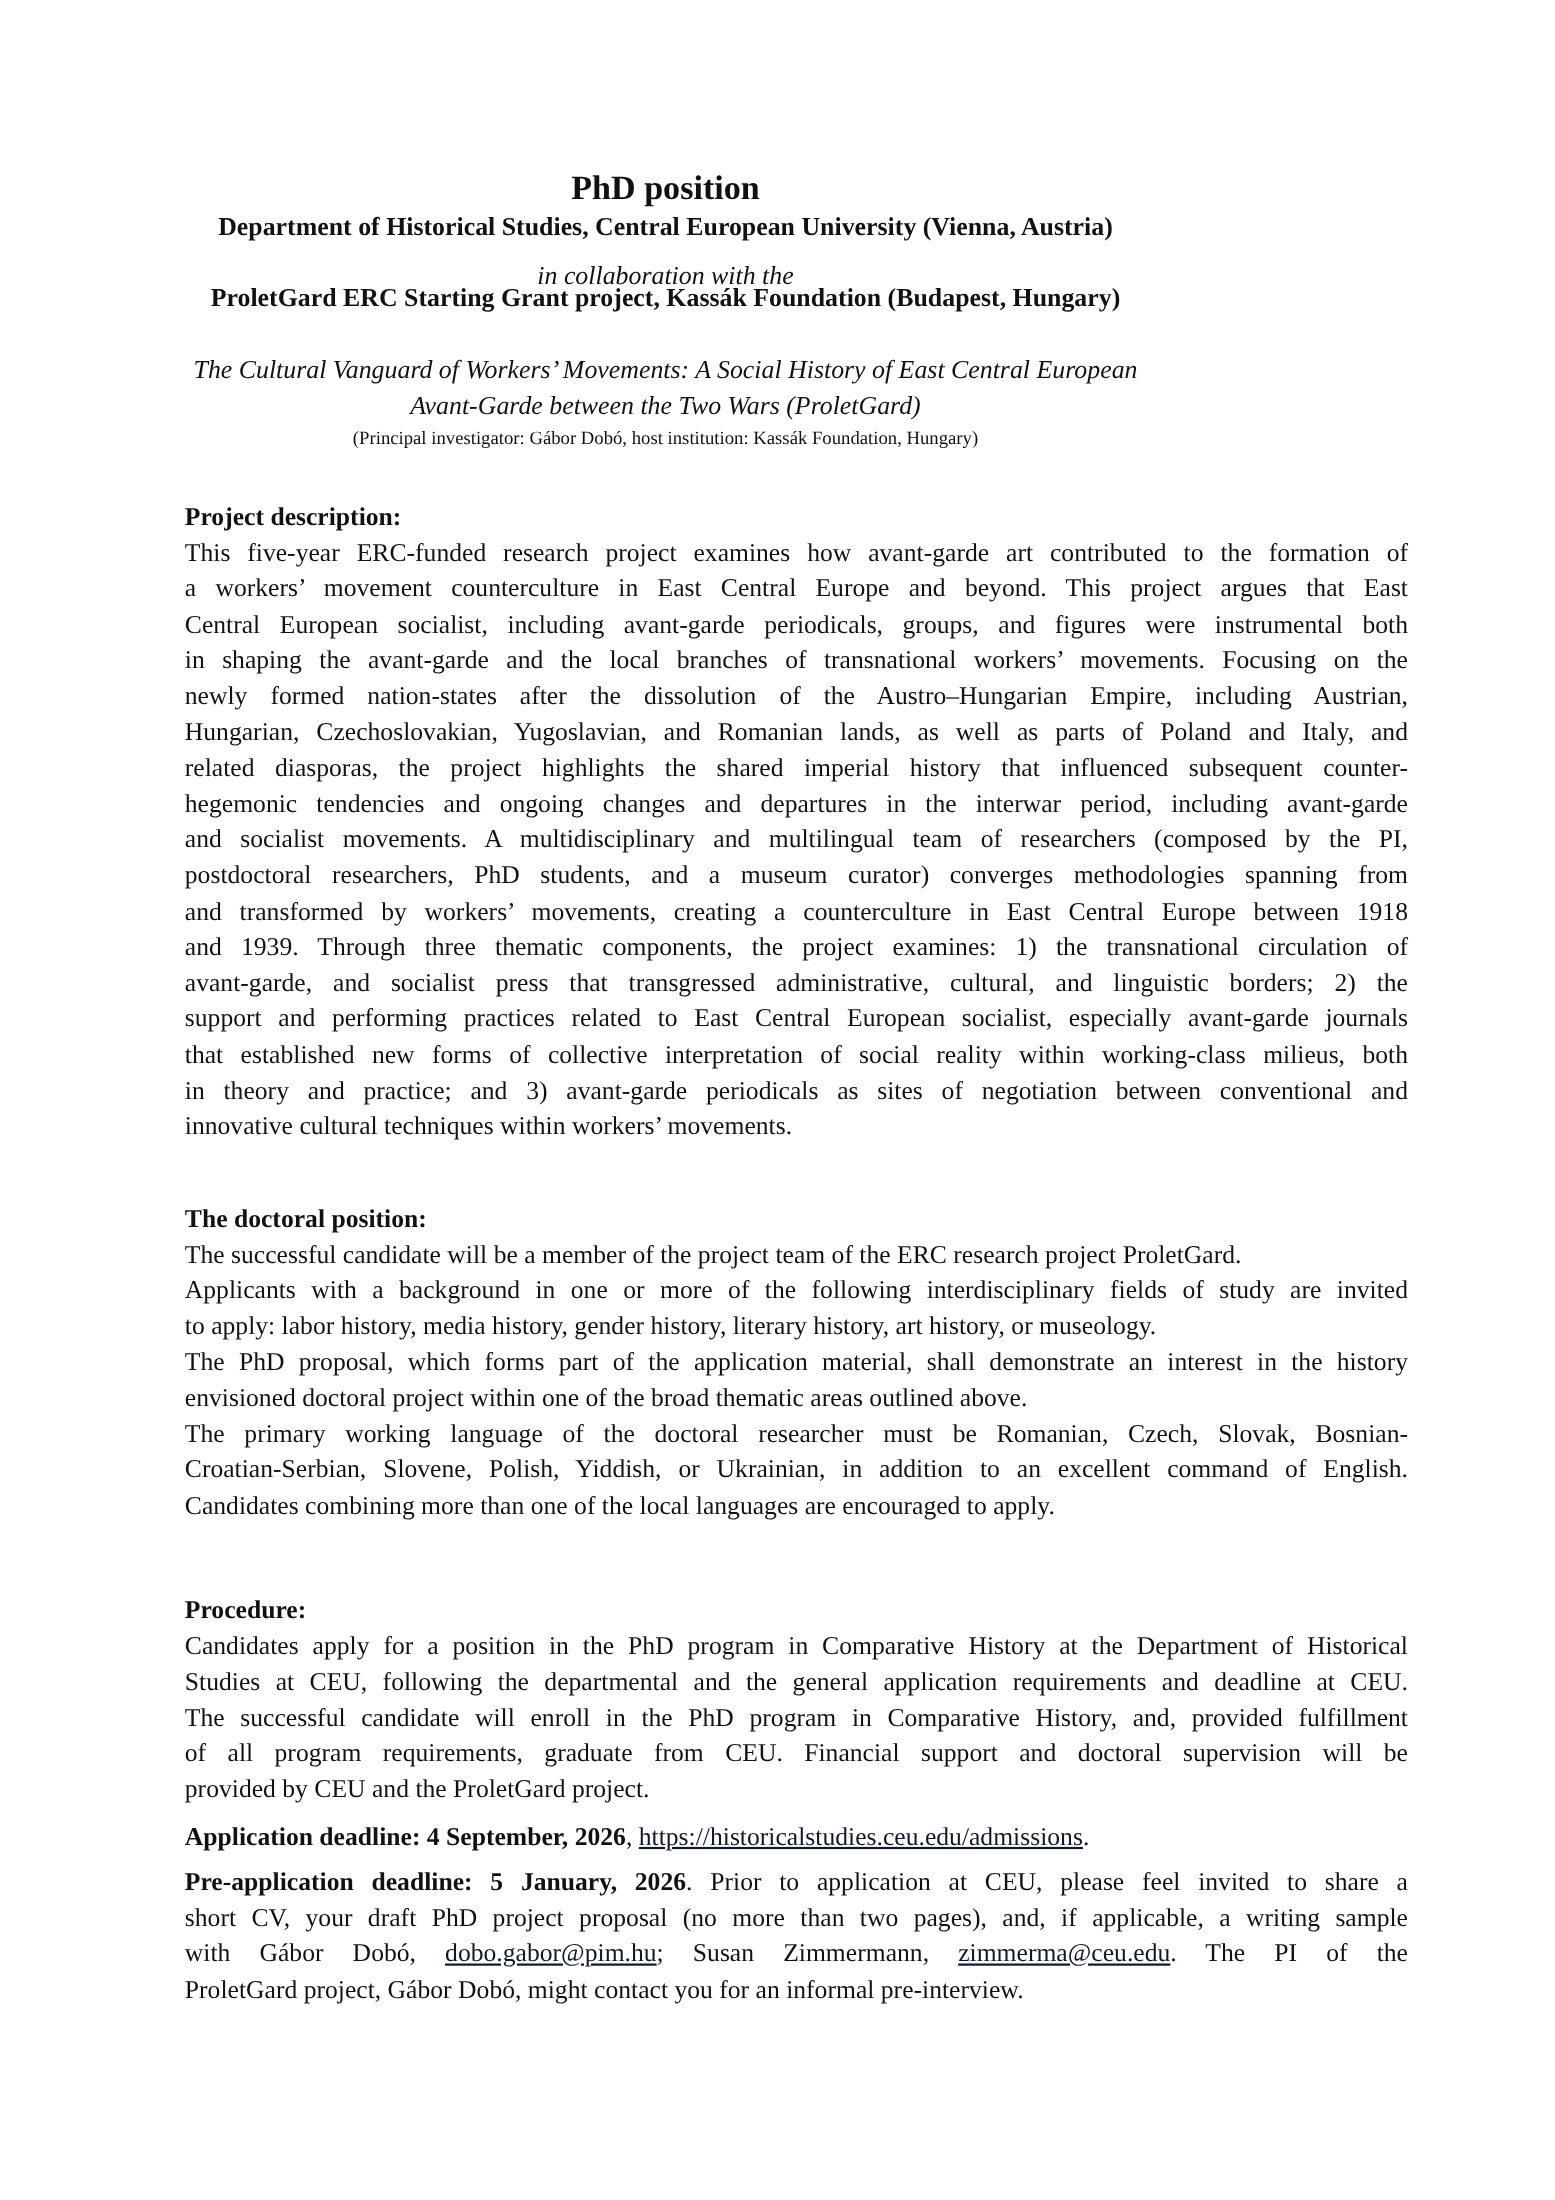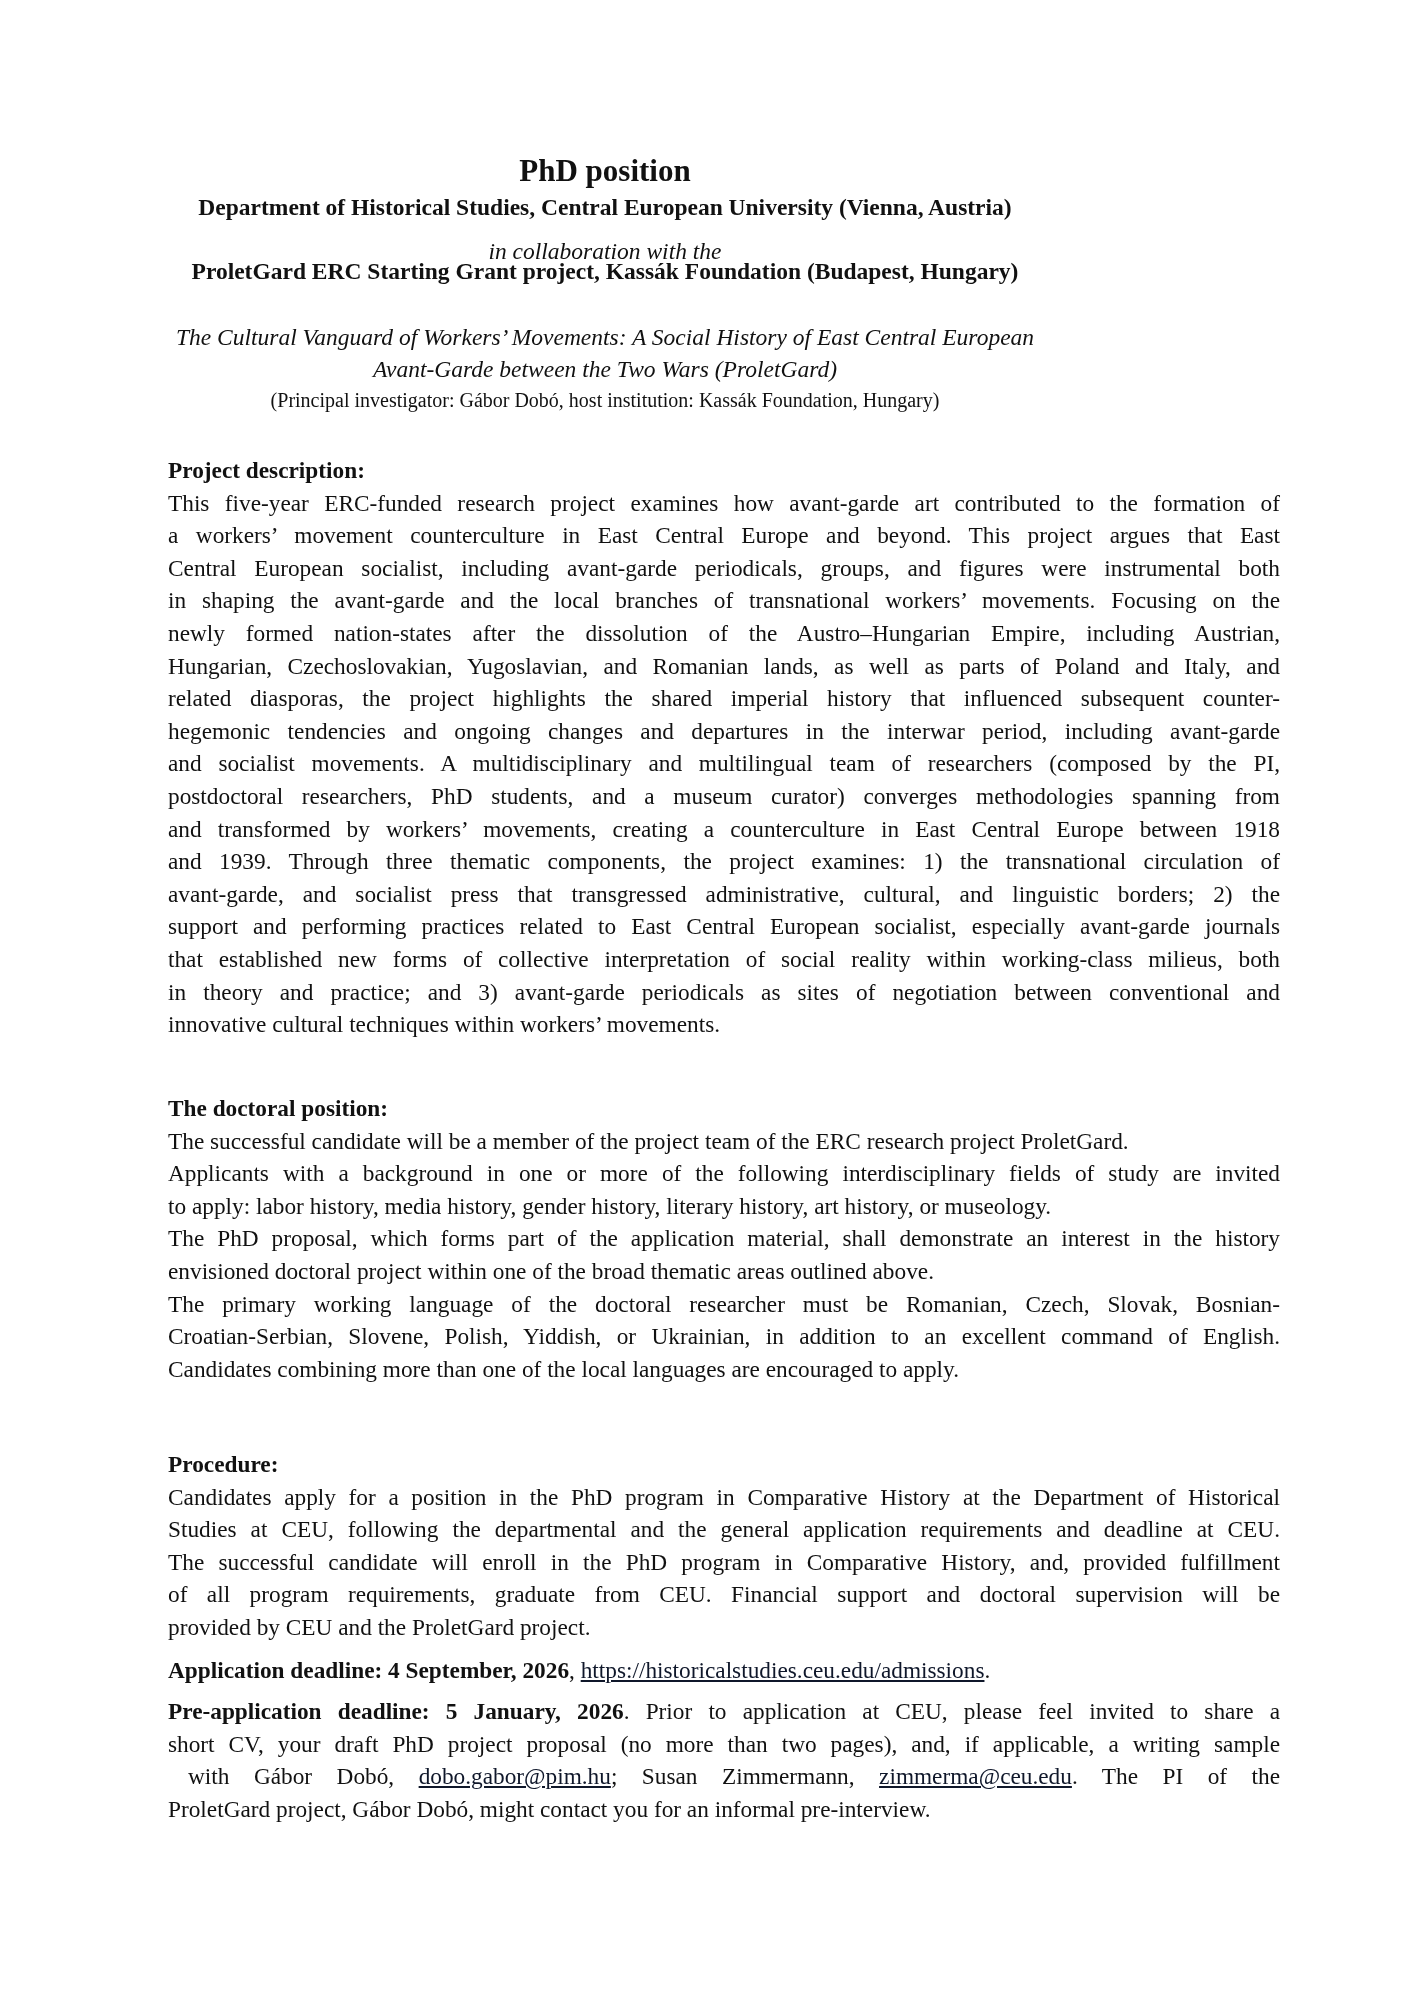--- a/index.html
+++ b/index.html
@@ -2,21 +2,21 @@
 <html><head>
 <meta charset="utf-8">
 <style>
   html, body { margin: 0; padding: 0; background: #ffffff; }
   body { width: 1414px; height: 2000px; position: relative; overflow: hidden;
          font-family: "Liberation Serif", "DejaVu Serif", serif; color: #111111; }
   .center { position: absolute; left: 0; width: 1210px; text-align: center; white-space: nowrap; }
   .title { font-weight: bold; font-size: 31px; top: 153px; }
   .sub-b { font-weight: bold; font-size: 23.5px; }
   .sub-i { font-style: italic; font-size: 23.5px; }
-  .sub-r { font-size: 20px; }
+  .sub-r { font-size: 17px; }
   .section { position: absolute; left: 168px; width: 1112px; font-size: 23.3px; line-height: 32.6px; }
   .heading { font-weight: bold; display: block; }
   .line { display: block; text-align: justify; text-align-last: justify; white-space: nowrap; height: 32.6px; }
   .line.last { text-align-last: left; }
   .line > span { }
   .link { color: #0f172a; text-decoration: underline; }
   b { font-weight: bold; }
   sup { font-size: 60%; vertical-align: super; line-height: 0; }
 </style>
 </head>
@@ -76,15 +76,15 @@
     </div>
 </div>
 
 <div class="section" style="top:1654px;">
   <span class="line last" style="display: block;"><b>Application deadline: 4 September, 2026</b><span>, </span><a class="link">https://historicalstudies.ceu.edu/admissions</a><span>.</span></span>
 </div>
 
 <div class="section" style="top:1695px;">
   <span class="line" style="display: block;"><b>Pre-application deadline: 5 January, 2026</b><span>. Prior to application at CEU, please feel invited to share a</span></span>
   <span class="line" style="display: block;">short CV, your draft PhD project proposal (no more than two pages), and, if applicable, a writing sample</span>
-  <span class="line" style="display: block; margin-left: 20px;"><span>with Gábor Dobó, </span><a class="link">dobo.gabor@pim.hu</a><span>; Susan Zimmermann, </span><a class="link">zimmerma@ceu.edu</a><span>. The PI of the</span></span>
+  <span class="line" style="display: block;"><span>with Gábor Dobó, </span><a class="link">dobo.gabor@pim.hu</a><span>; Susan Zimmermann, </span><a class="link">zimmerma@ceu.edu</a><span>. The PI of the</span></span>
   <span class="line last" style="display: block;">ProletGard project, Gábor Dobó, might contact you for an informal pre-interview.</span>
 </div>
 
 </body></html>

